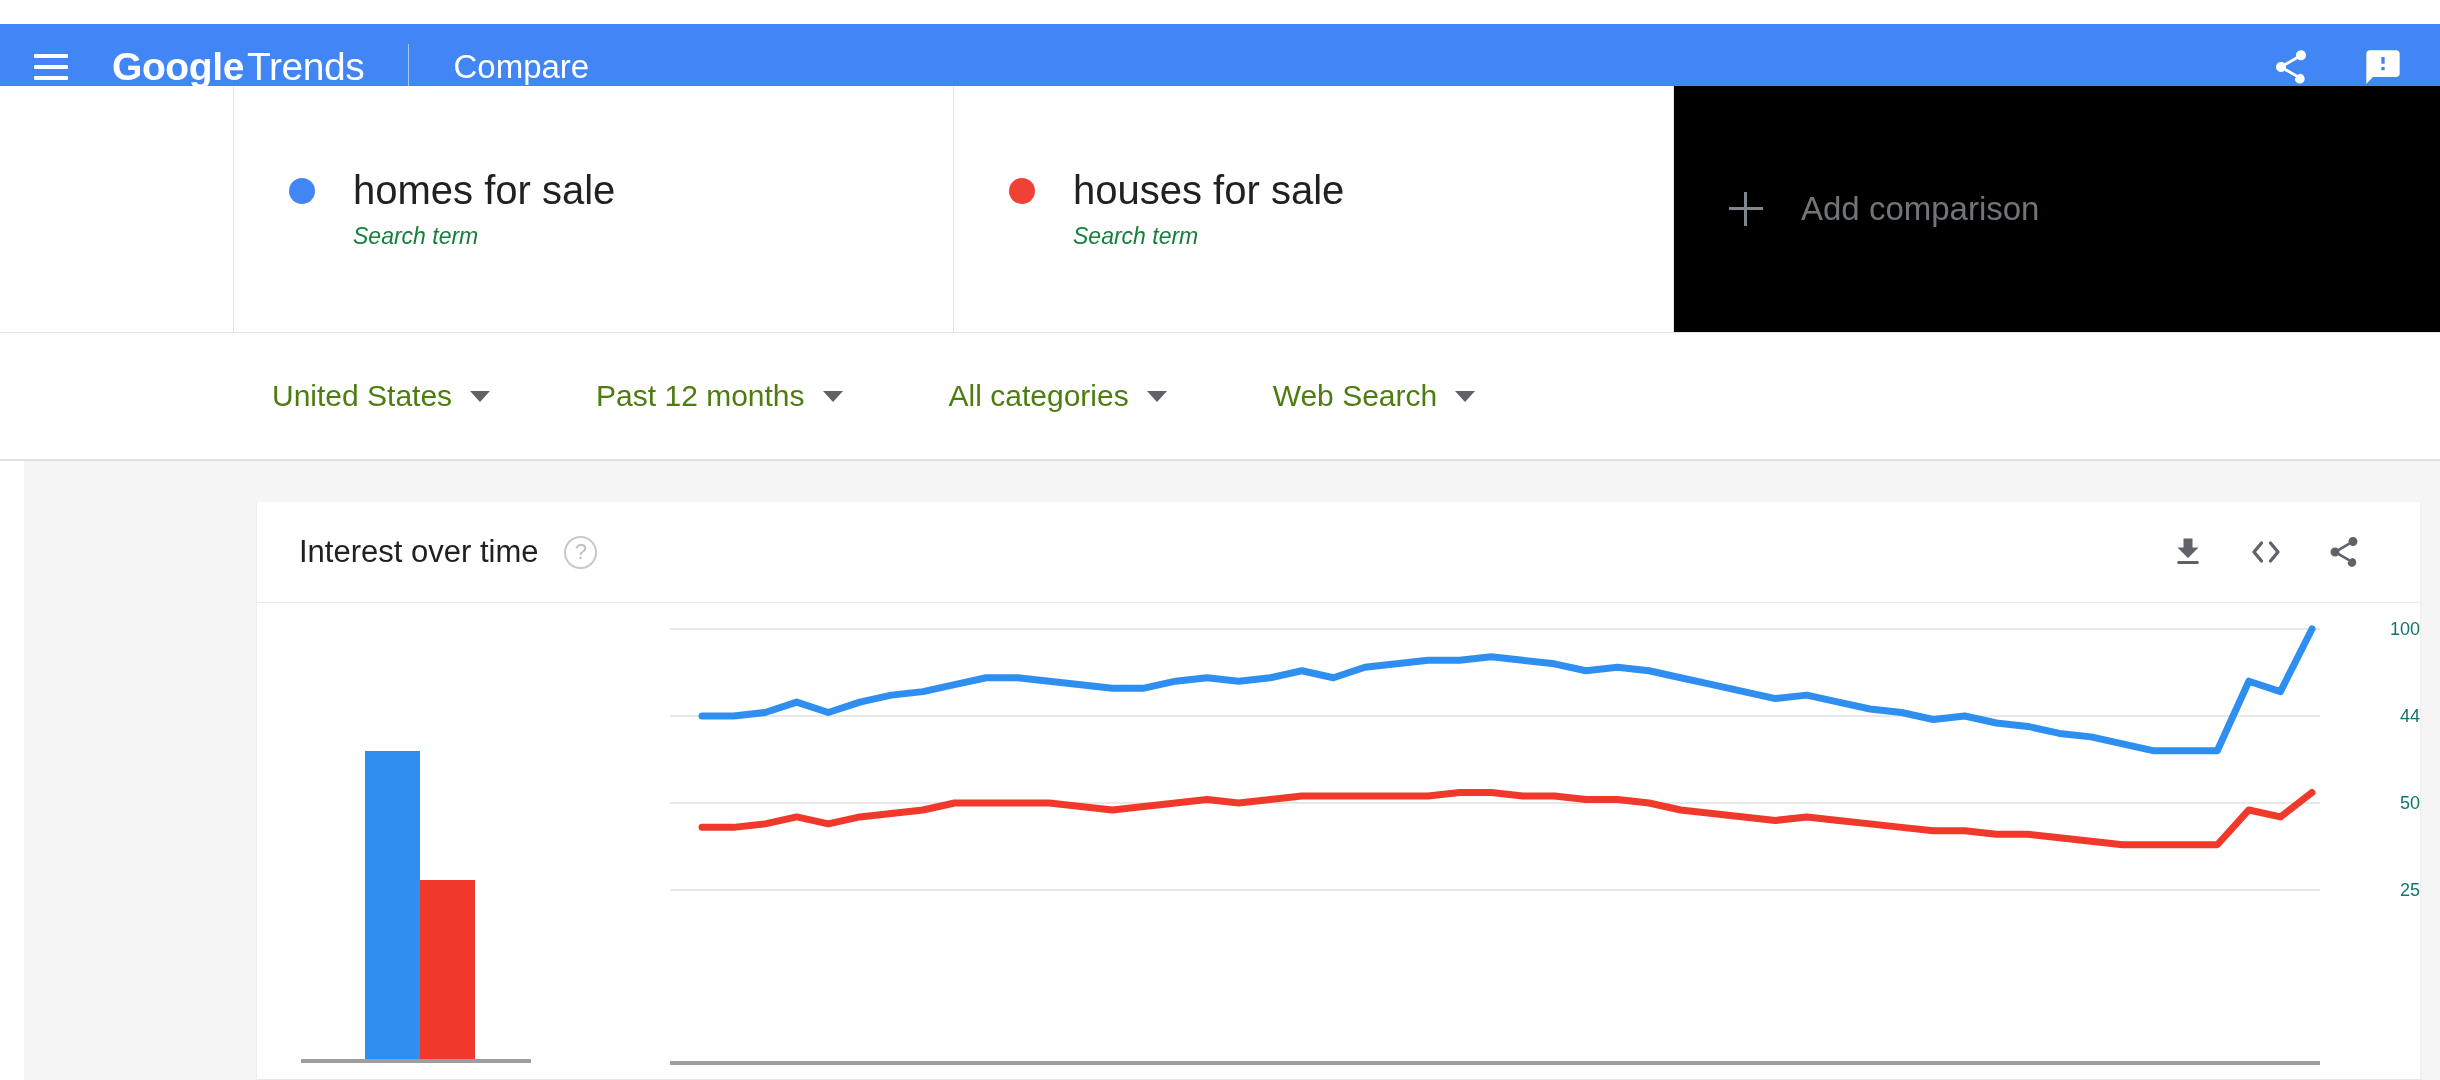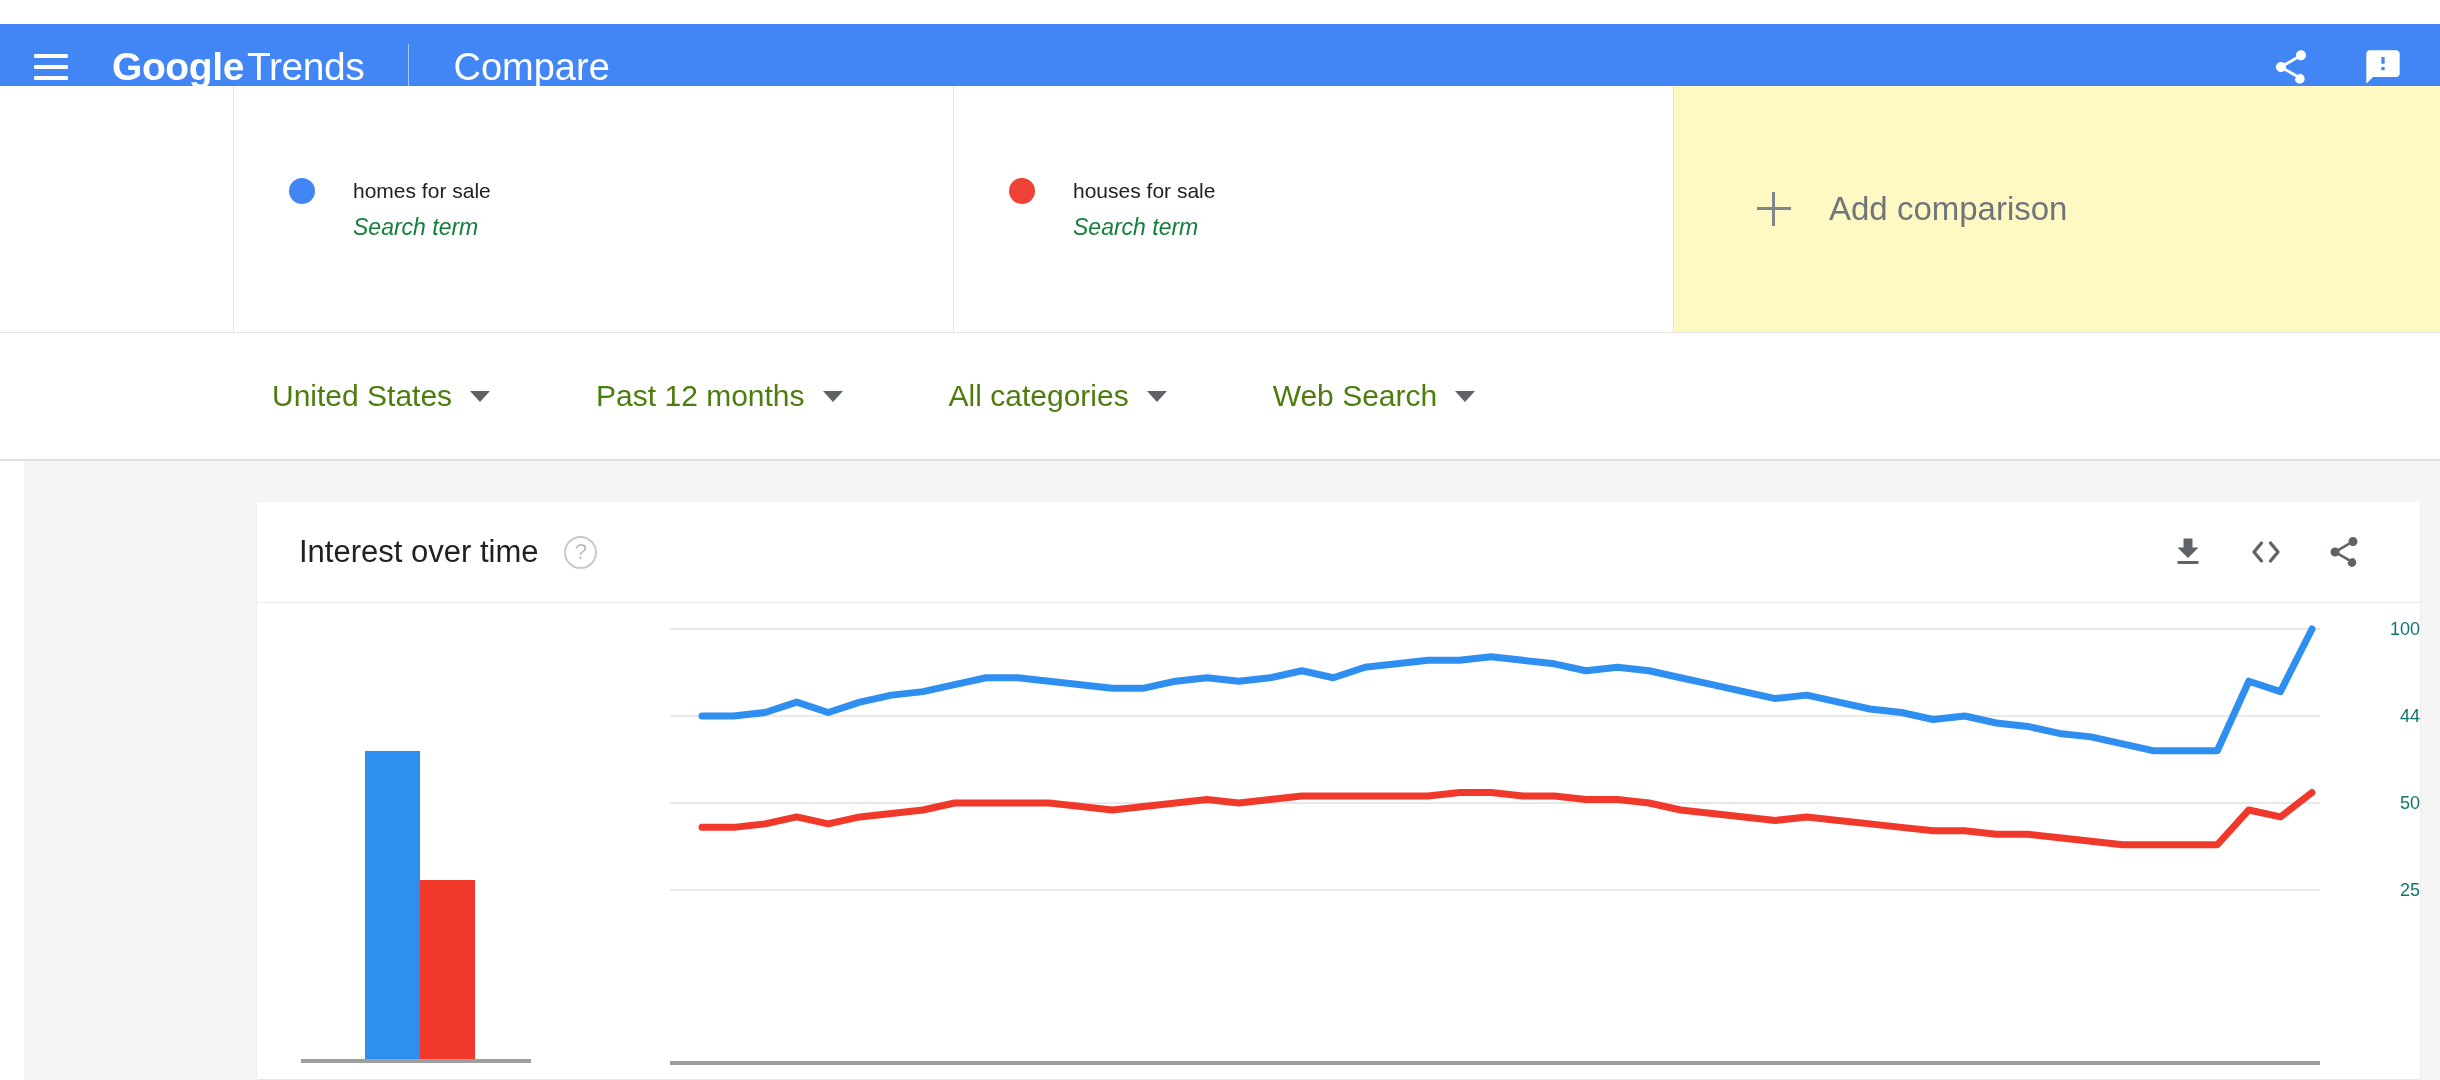--- a/index.html
+++ b/index.html
@@ -54,21 +54,21 @@
   .brand .g { font-weight: 700; }
   .brand .t { font-weight: 400; margin-left: 3px; }
   .appbar-divider {
     width: 1px;
     height: 46px;
     background: rgba(255,255,255,0.55);
     margin: 0 44px;
   }
   .section-title {
     color: #ffffff;
-    font-size: 38px;
+    font-size: 33px;
     font-weight: 400;
     white-space: nowrap;
     cursor: pointer;
   }
   .appbar-spacer { flex: 1 1 auto; }
   .appbar-icon {
     width: 58px;
     height: 58px;
     display: flex;
     align-items: center;
@@ -110,43 +110,43 @@
     display: flex;
     align-items: center;
   }
   .term-dot {
     width: 26px;
     height: 26px;
     border-radius: 50%;
     flex: 0 0 auto;
   }
   .term-name {
-    font-size: 21px;
+    font-size: 40px;
     color: #202124;
     margin-left: 38px;
     white-space: nowrap;
   }
   .term-type {
     font-size: 23px;
     color: #15803d;
     margin-left: 64px;
     margin-top: 10px;
     font-style: italic;
   }
   .add-compare {
     flex: 1 1 auto;
     height: 100%;
     box-sizing: border-box;
     border-left: 1px solid #e4e4e4;
     border-bottom: 1px solid #e4e4e4;
     display: flex;
     align-items: center;
-    padding-left: 83px;
-    cursor: pointer;
-    background: #fef9c3;
+    padding-left: 55px;
+    cursor: pointer;
+    background: #000000;
   }
   .plus-icon {
     position: relative;
     width: 34px;
     height: 34px;
     flex: 0 0 auto;
   }
   .plus-icon::before, .plus-icon::after {
     content: "";
     position: absolute;

